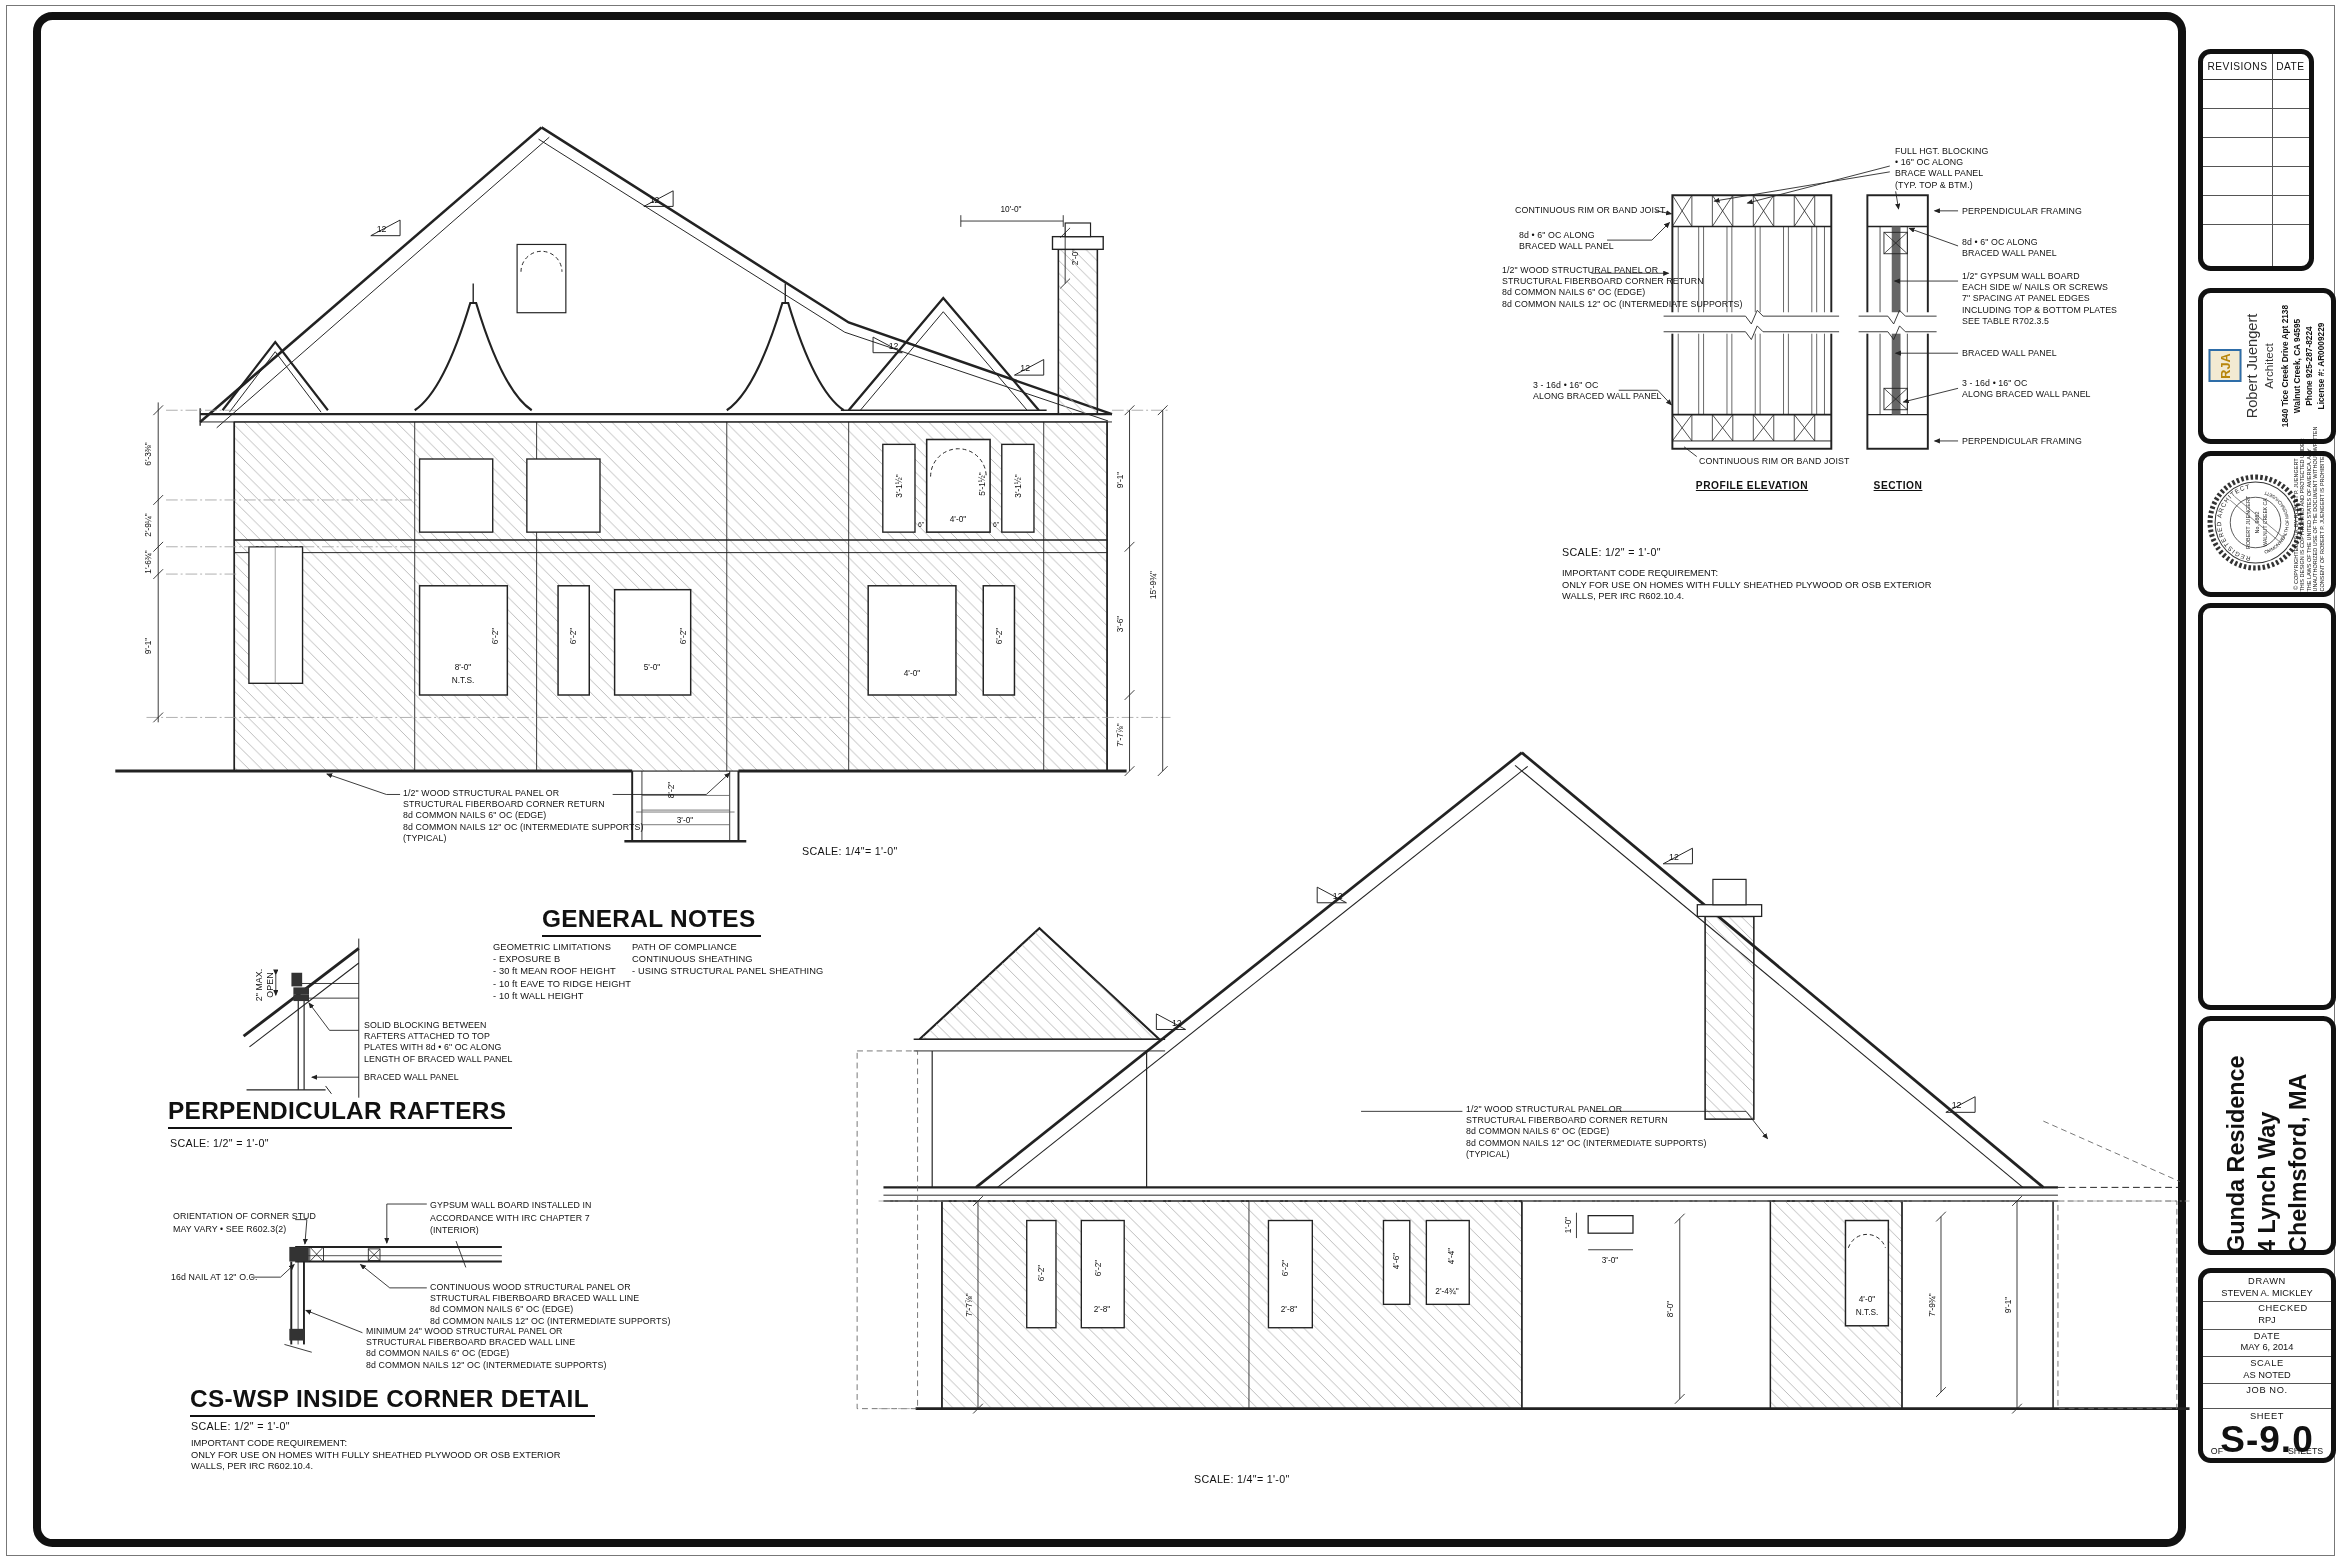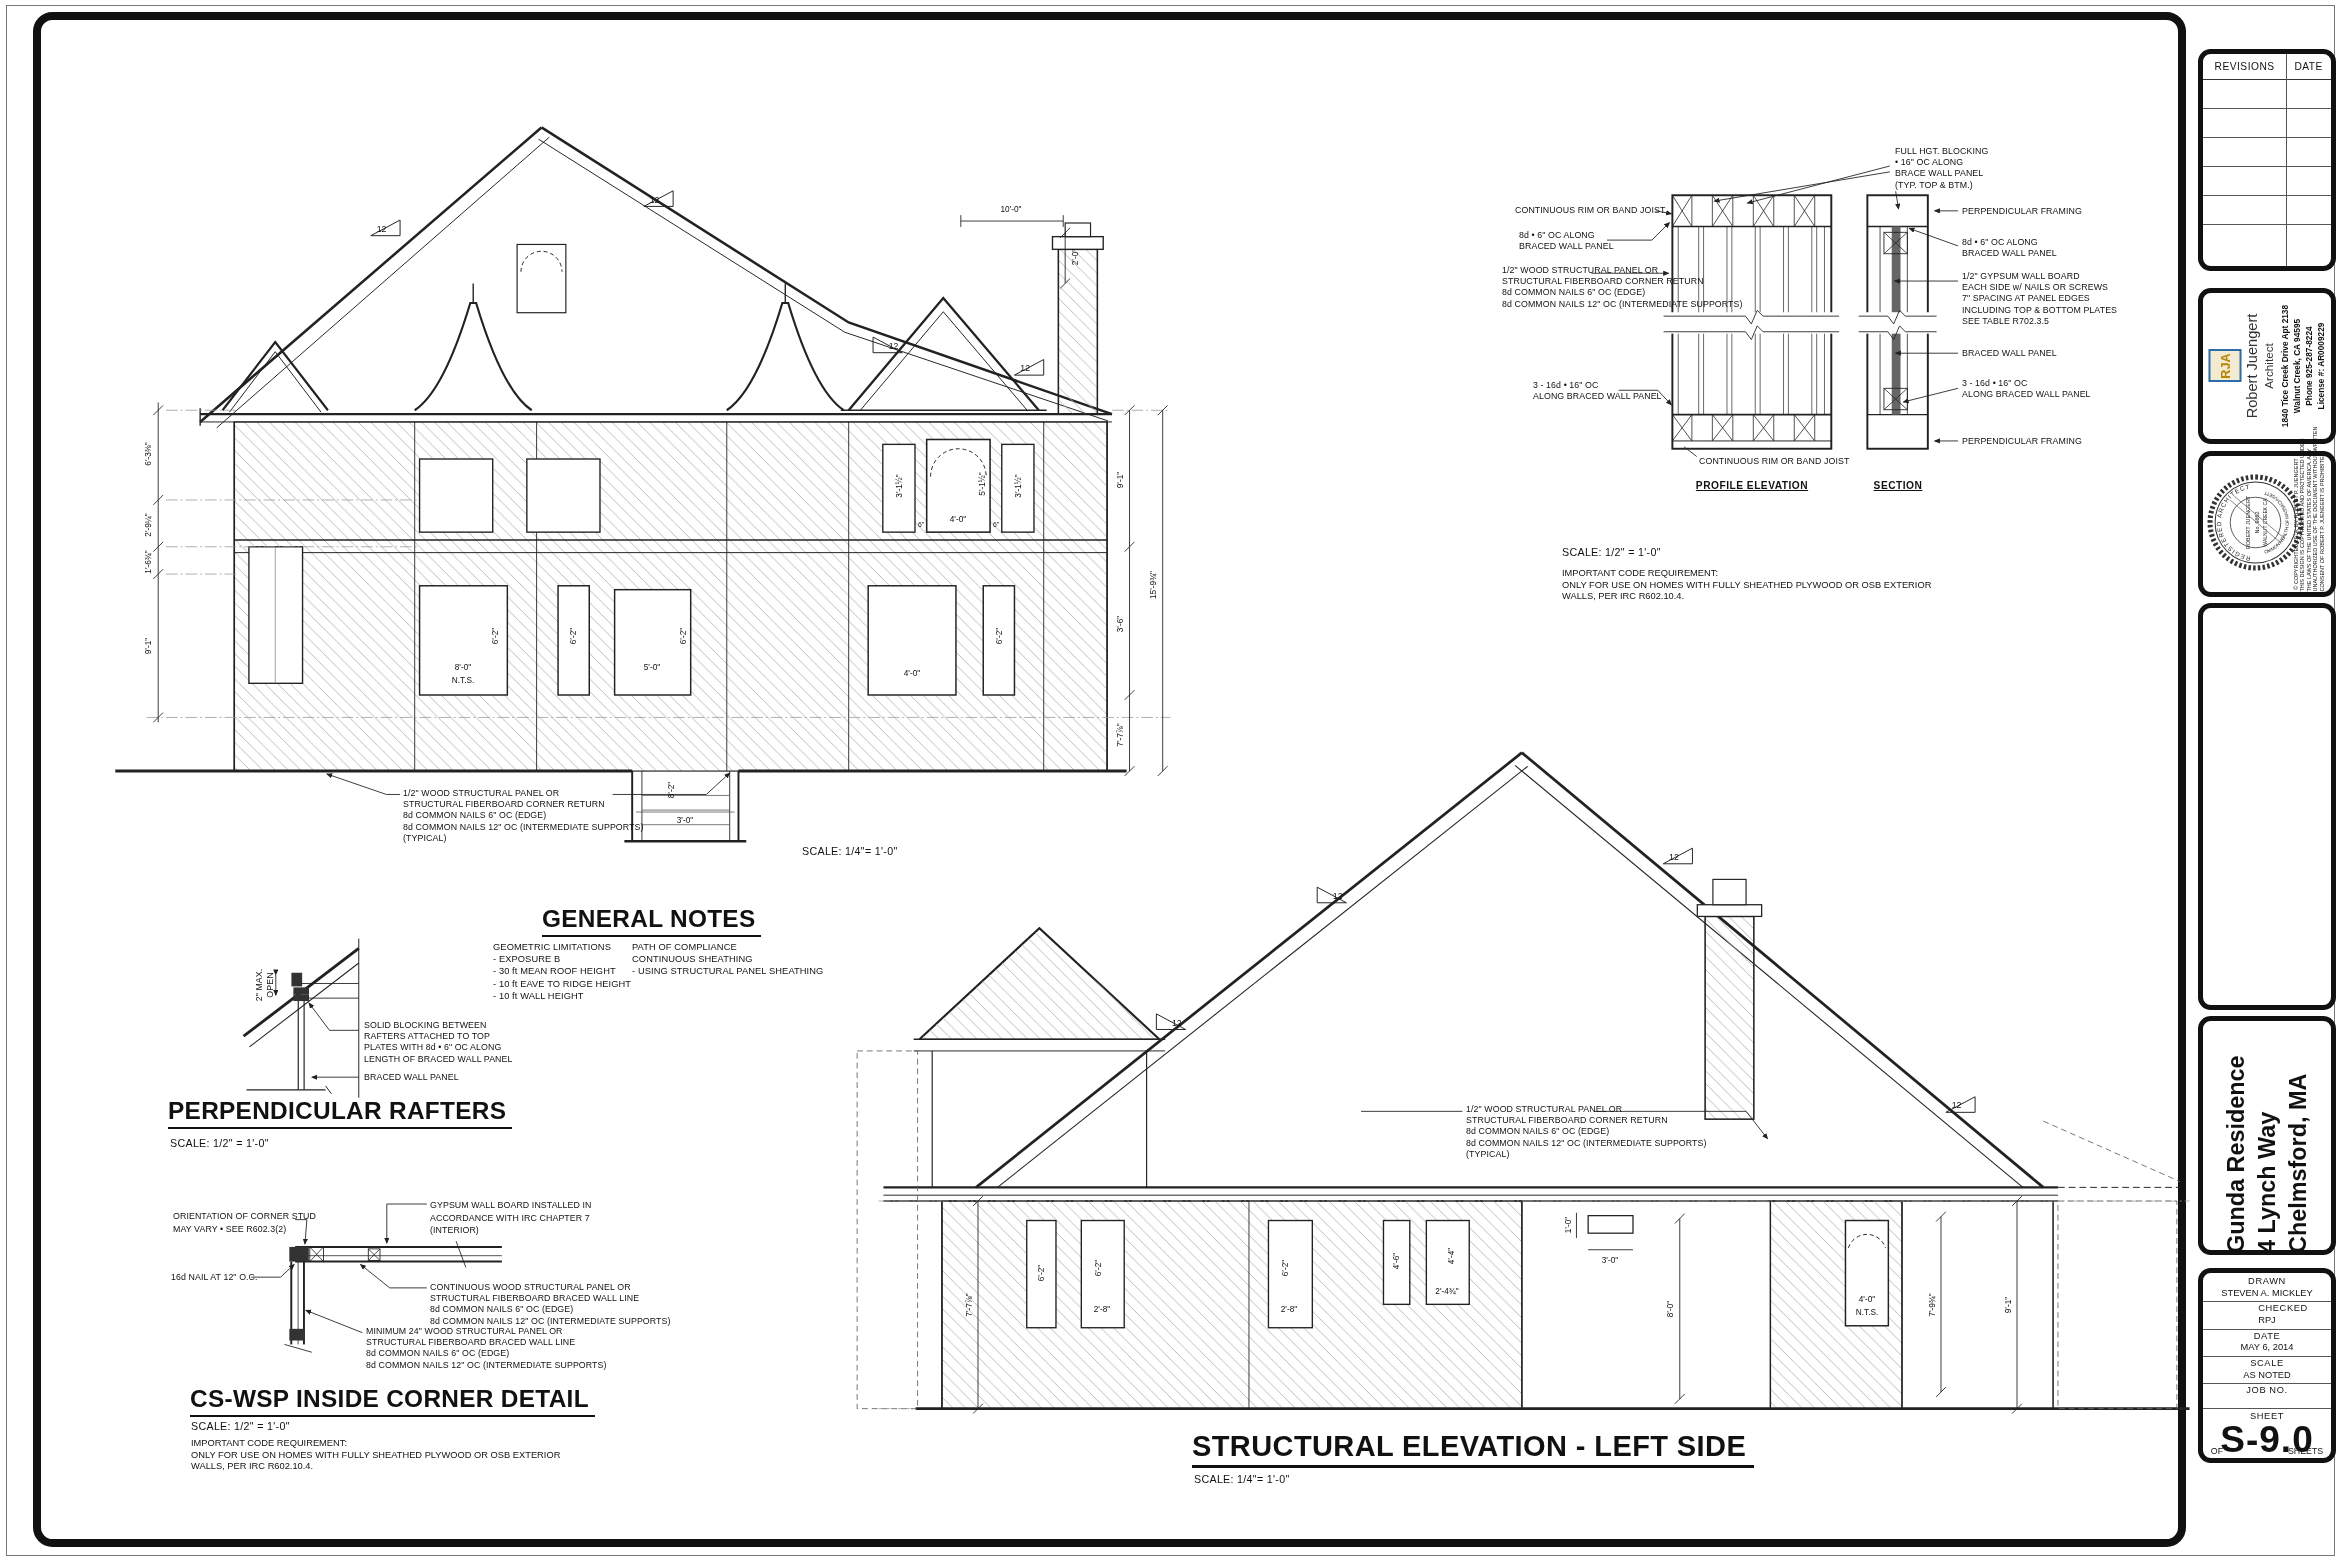--- a/index.html
+++ b/index.html
@@ -571,24 +571,23 @@
 <div class="dim" style="left:1610px;top:1260px;">3'-0"</div>
 <div class="dim" style="left:1867px;top:1299px;">4'-0"</div>
 <div class="dim" style="left:1867px;top:1312px;">N.T.S.</div>
 <div class="note" style="left:1466px;top:1104px;">
       <div>1/2" WOOD STRUCTURAL PANEL OR</div>
       <div>STRUCTURAL FIBERBOARD CORNER RETURN</div>
       <div>8d COMMON NAILS 6" OC (EDGE)</div>
       <div>8d COMMON NAILS 12" OC (INTERMEDIATE SUPPORTS)</div>
       <div>(TYPICAL)</div>
     </div>
-<div class="elev-title" style="left:1192px;top:1430px;">STRUCTURAL ELEVATION - LEFT SIDE</div>
 <div class="scale" style="left:1194px;top:1473px;">SCALE:  1/4"= 1'-0"</div>
 
-<div class="box" style="left:2198px;top:49px;width:138px;height:222px;">
+<div class="box" style="left:2198px;top:49px;width:116px;height:222px;">
   <div style="position:relative;height:100%;">
     <div style="display:flex;height:25px;border-bottom:1.5px solid #333;align-items:center;">
       <div style="width:65%;text-align:center;font-size:10.2px;letter-spacing:0.5px;">REVISIONS</div>
       <div style="width:35%;text-align:center;font-size:10.2px;letter-spacing:0.5px;">DATE</div>
     </div>
     <div class="revrow" style="border-top:none;"></div>
     <div class="revrow"></div>
     <div class="revrow"></div>
     <div class="revrow"></div>
     <div class="revrow"></div>

